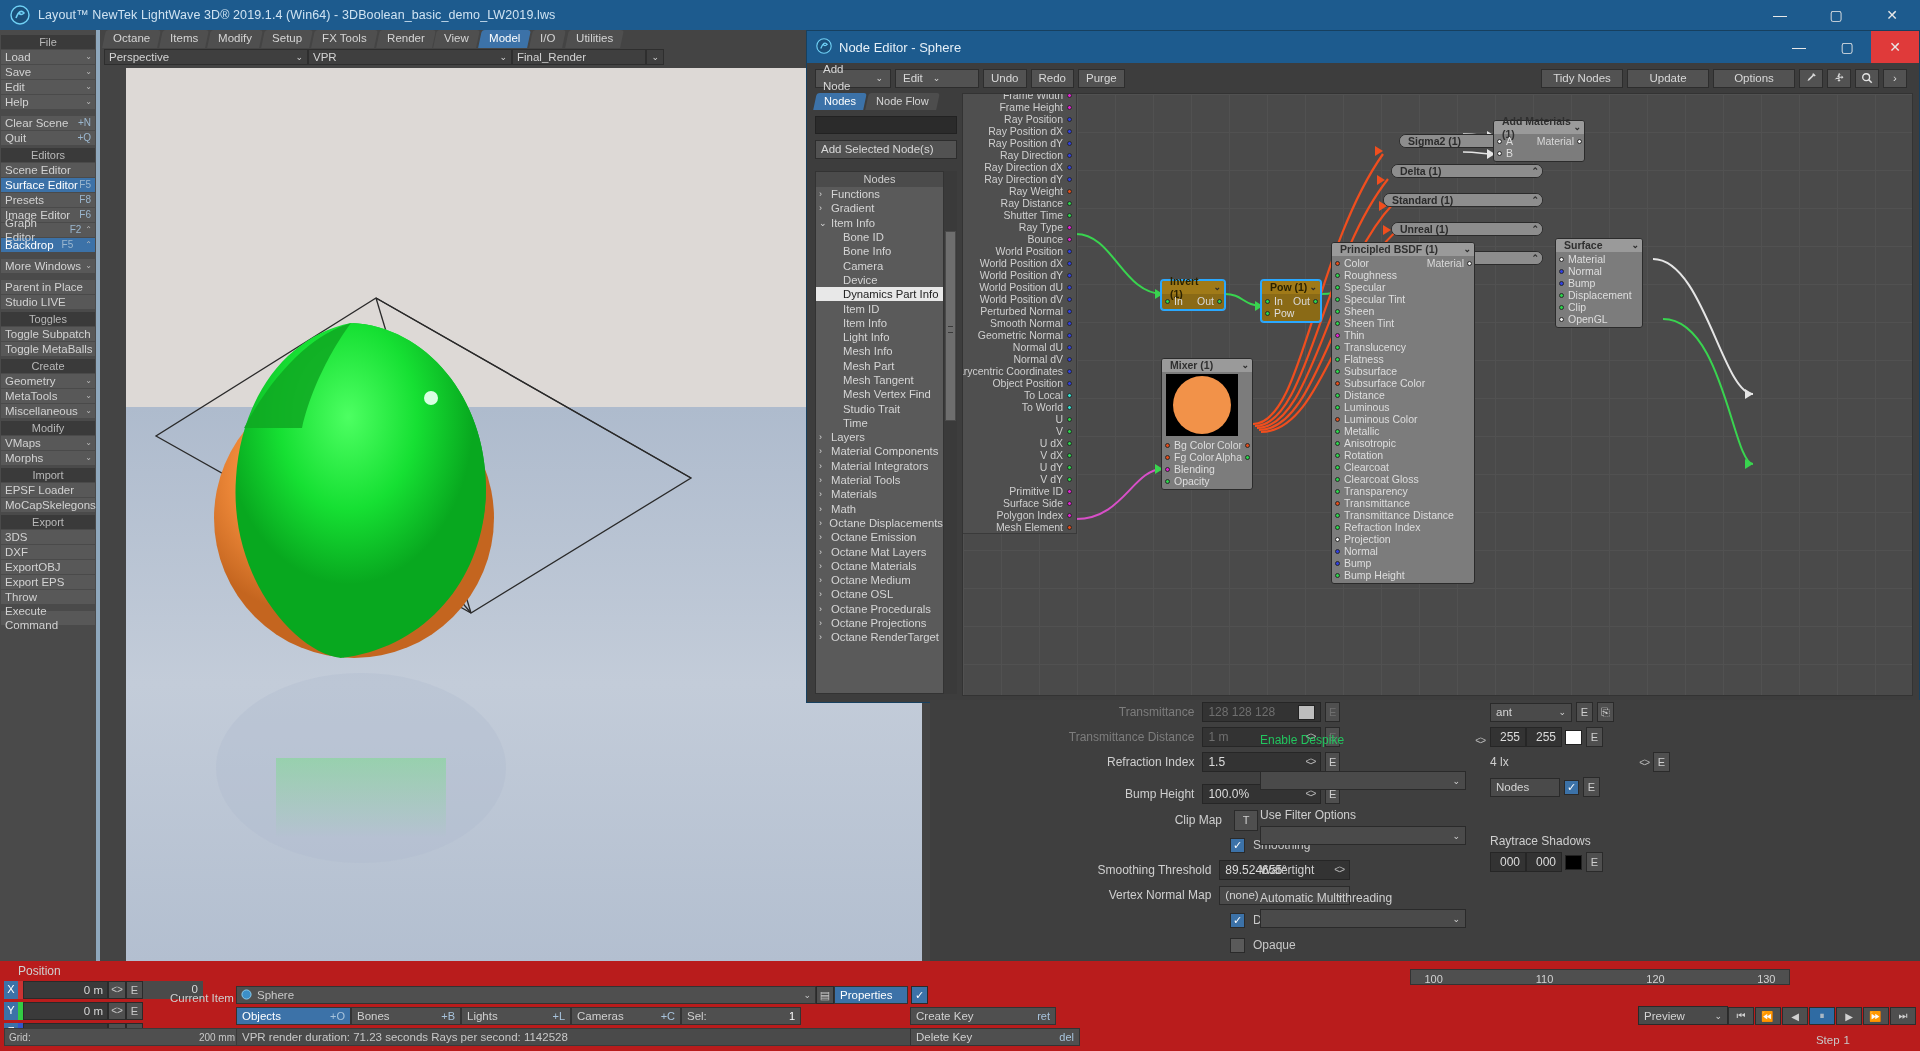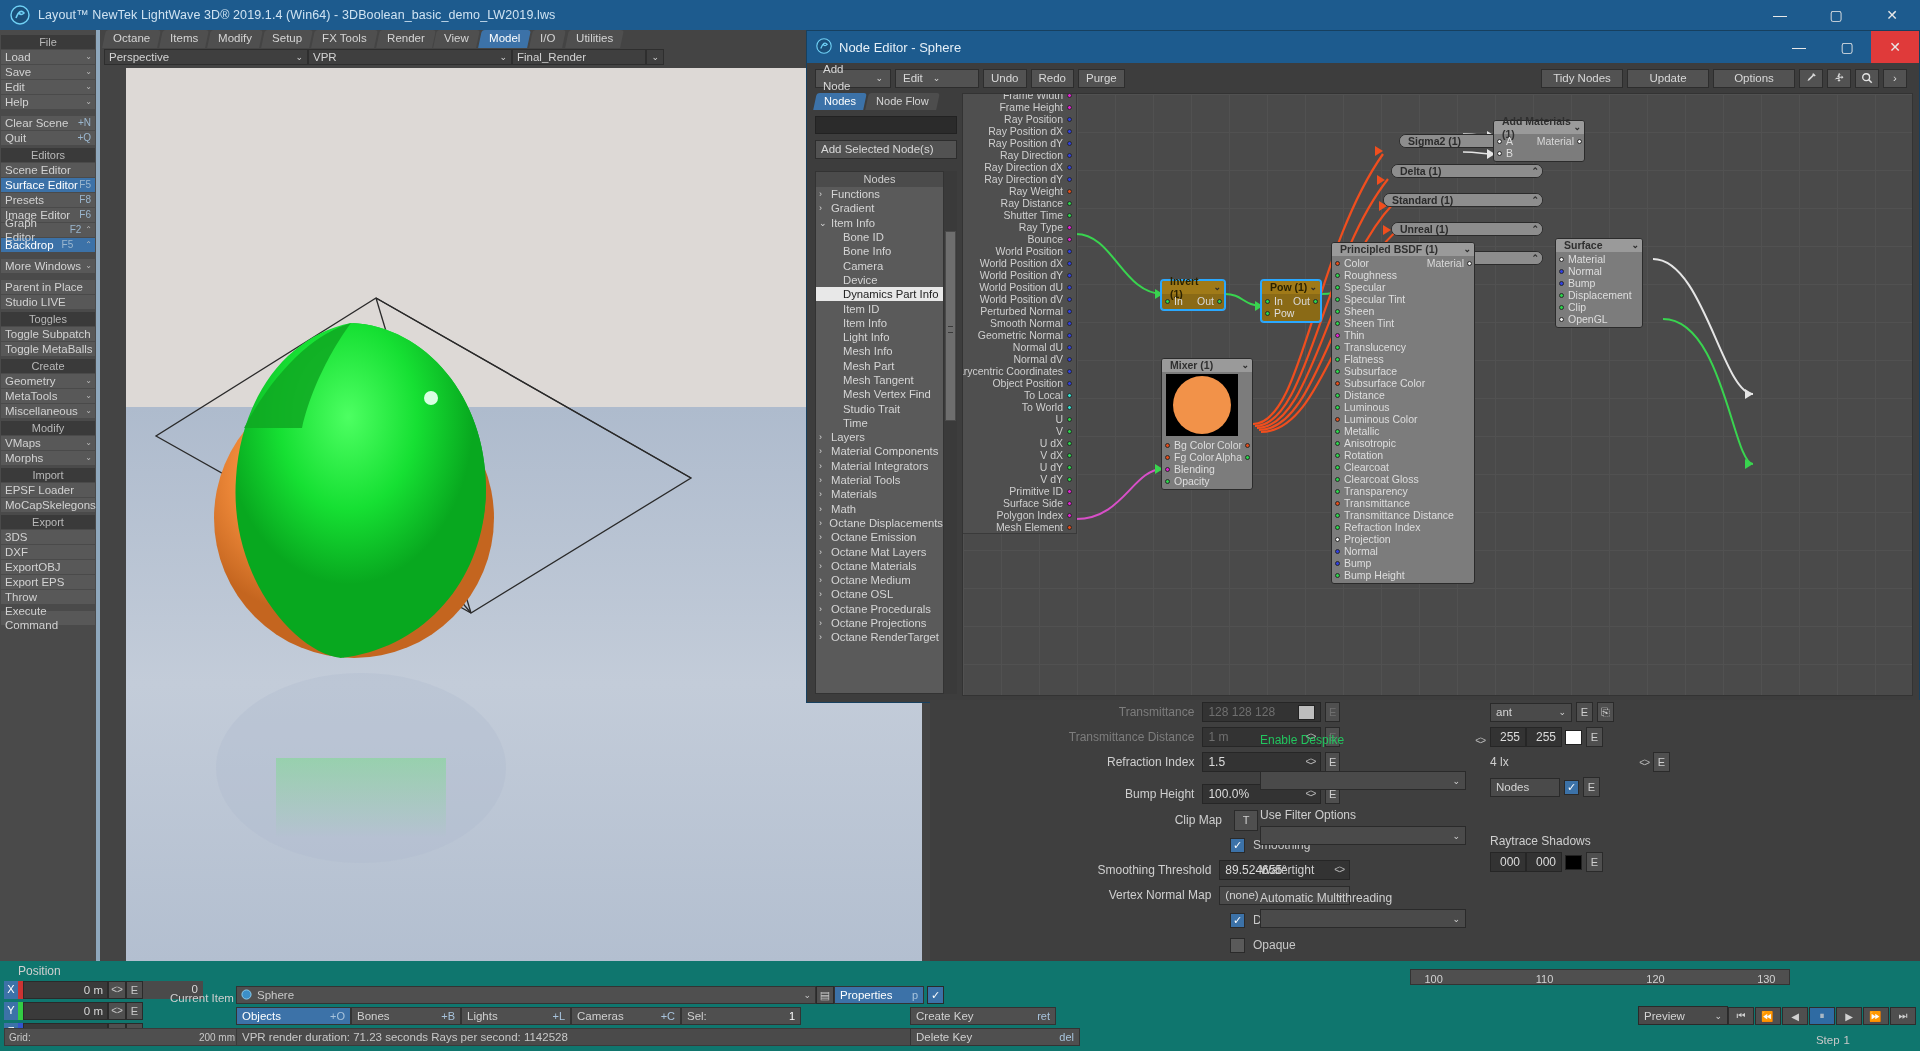--- a/index.html
+++ b/index.html
@@ -180,21 +180,21 @@
   .cb.on { background:#3c72a8; }
   .sel-box { background:#4a4a4a; border:1px solid #2a2a2a; height:19px; display:flex; align-items:center;
      padding:0 5px; color:#d4d4d4; font-size:11.5px; }
   .sel-box .cv { margin-left:auto; font-size:9px; }
 
   
   .prevpanel { position:absolute; left:930px; top:700px; width:300px; bottom:90px; background:#3a3a3a; border:1px solid #2a2a2a;}
   .prevbox { position:absolute; left:6px; top:6px; right:6px; height:300px; background:#636363; }
 
   
-  .posbar { position:absolute; left:0; bottom:0; width:1920px; height:90px; background:#0f766e; }
+  .posbar { position:absolute; left:0; bottom:0; width:1920px; height:90px; background:#b91c1c; }
   .pos-head { position:absolute; left:18px; top:3px; font-size:12px; color:#cfcfcf; }
   .axrow { position:absolute; left:4px; height:18px; display:flex; align-items:center; }
   .ax-tag { width:14px; height:18px; background:#3c72a8; color:#fff; font-size:11px; text-align:center; line-height:17px;}
   .ax-bar { width:5px; height:18px; }
   .ax-val { width:85px; height:18px; background:#3a3a3a; border:1px solid #2a2a2a; text-align:right;
      padding-right:4px; line-height:16px; font-size:11.5px; color:#d8d8d8; }
   .ax-io { width:18px; height:18px; background:#4f4f4f; border:1px solid #2a2a2a; text-align:center;
      line-height:16px; font-size:10px; color:#c8c8c8; }
   .ax-e { width:17px; height:18px; background:#4f4f4f; border:1px solid #2a2a2a; text-align:center;
      line-height:16px; font-size:11px; color:#c8c8c8; }
@@ -1295,21 +1295,21 @@
       <div class="itembox">
         <span style="margin-right:5px">
           <svg width="11" height="11" viewBox="0 0 12 12">
               <circle cx="6" cy="6" r="5" fill="#3c8fc8" stroke="#8ed0f0" stroke-width="1"></circle>
             </svg>
         </span>
         <span>Sphere</span>
         <span style="margin-left:auto;font-size:9px;padding-right:4px">⌄</span>
       </div>
       <div class="ax-e" style="width:18px;height:18px">▤</div>
-      <div class="seltab active" style="width:90px">
+      <div class="seltab active" style="width:74px">
         <span>Properties</span>
         <span class="plus">p</span>
       </div>
       <div class="cb on" style="margin-left:3px;width:17px;height:18px">✓</div>
     </div>
     <div style="position:absolute;left:170px;bottom:47px;font-size:11.5px;color:#cfcfcf">Current Item</div>
 
     <div class="selrow" id="selTabs">
         <div class="seltab active" style="width: 115px;">
           <span>Objects</span>

